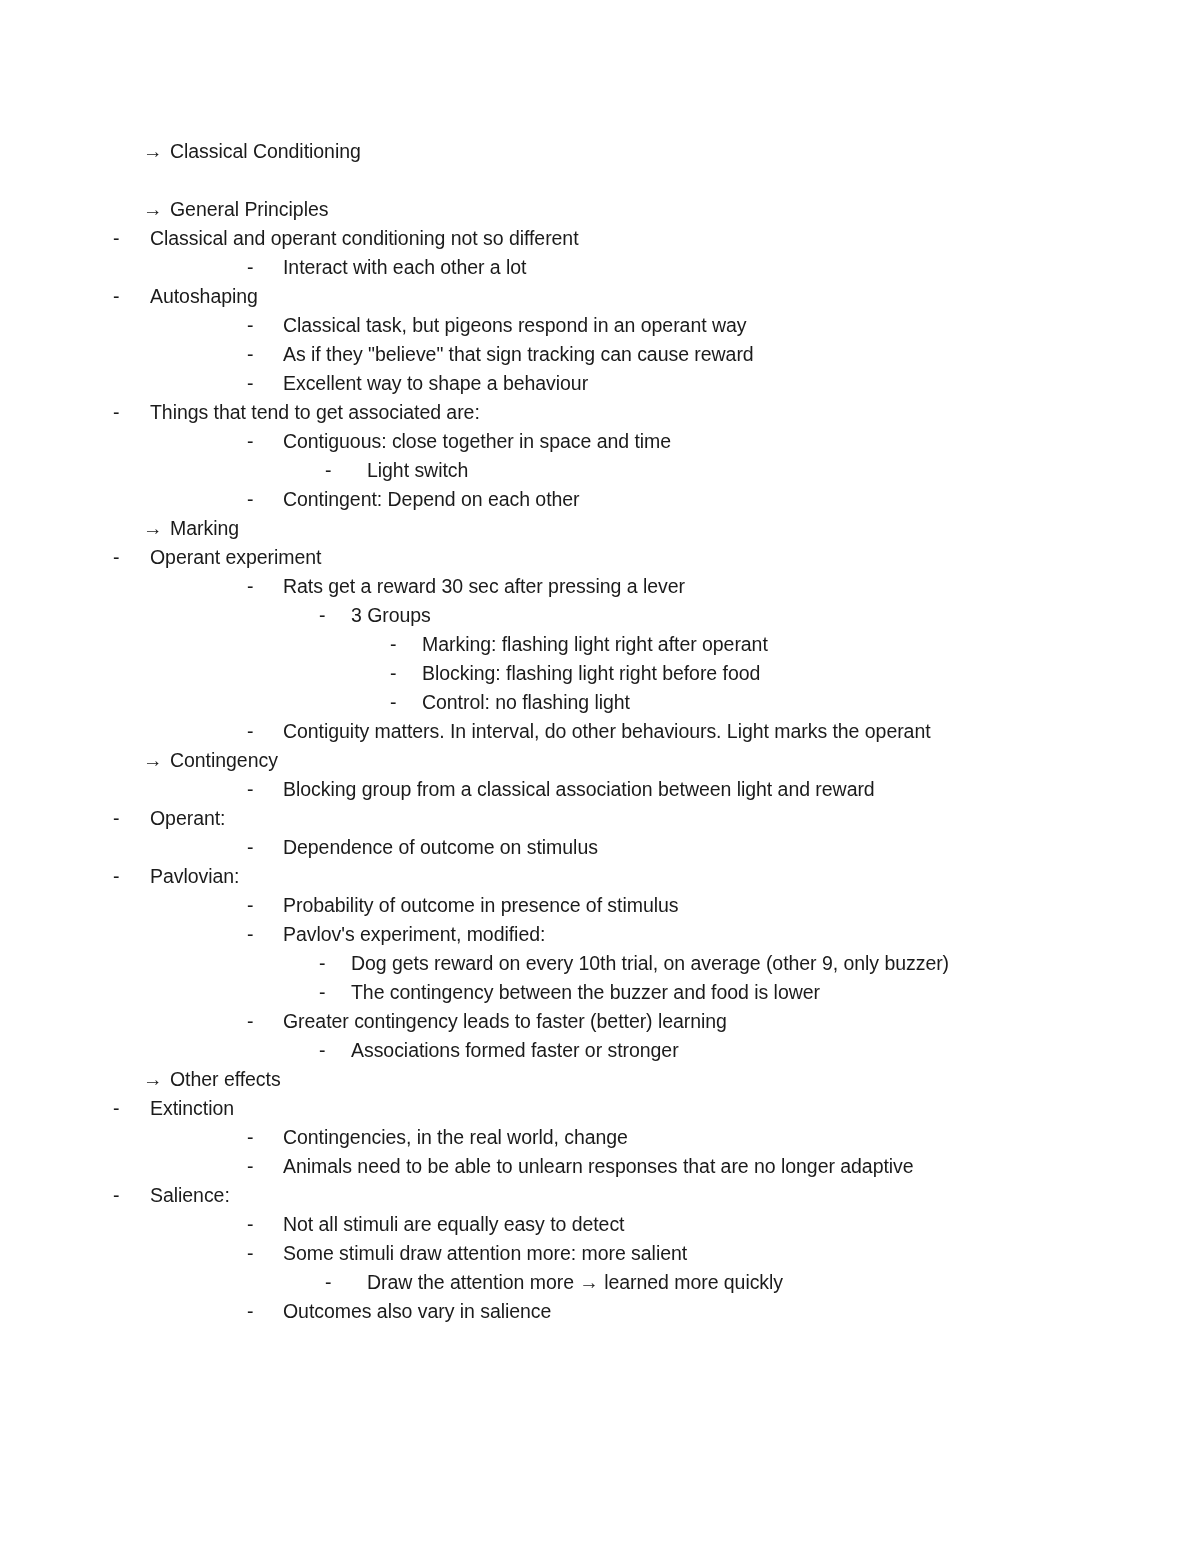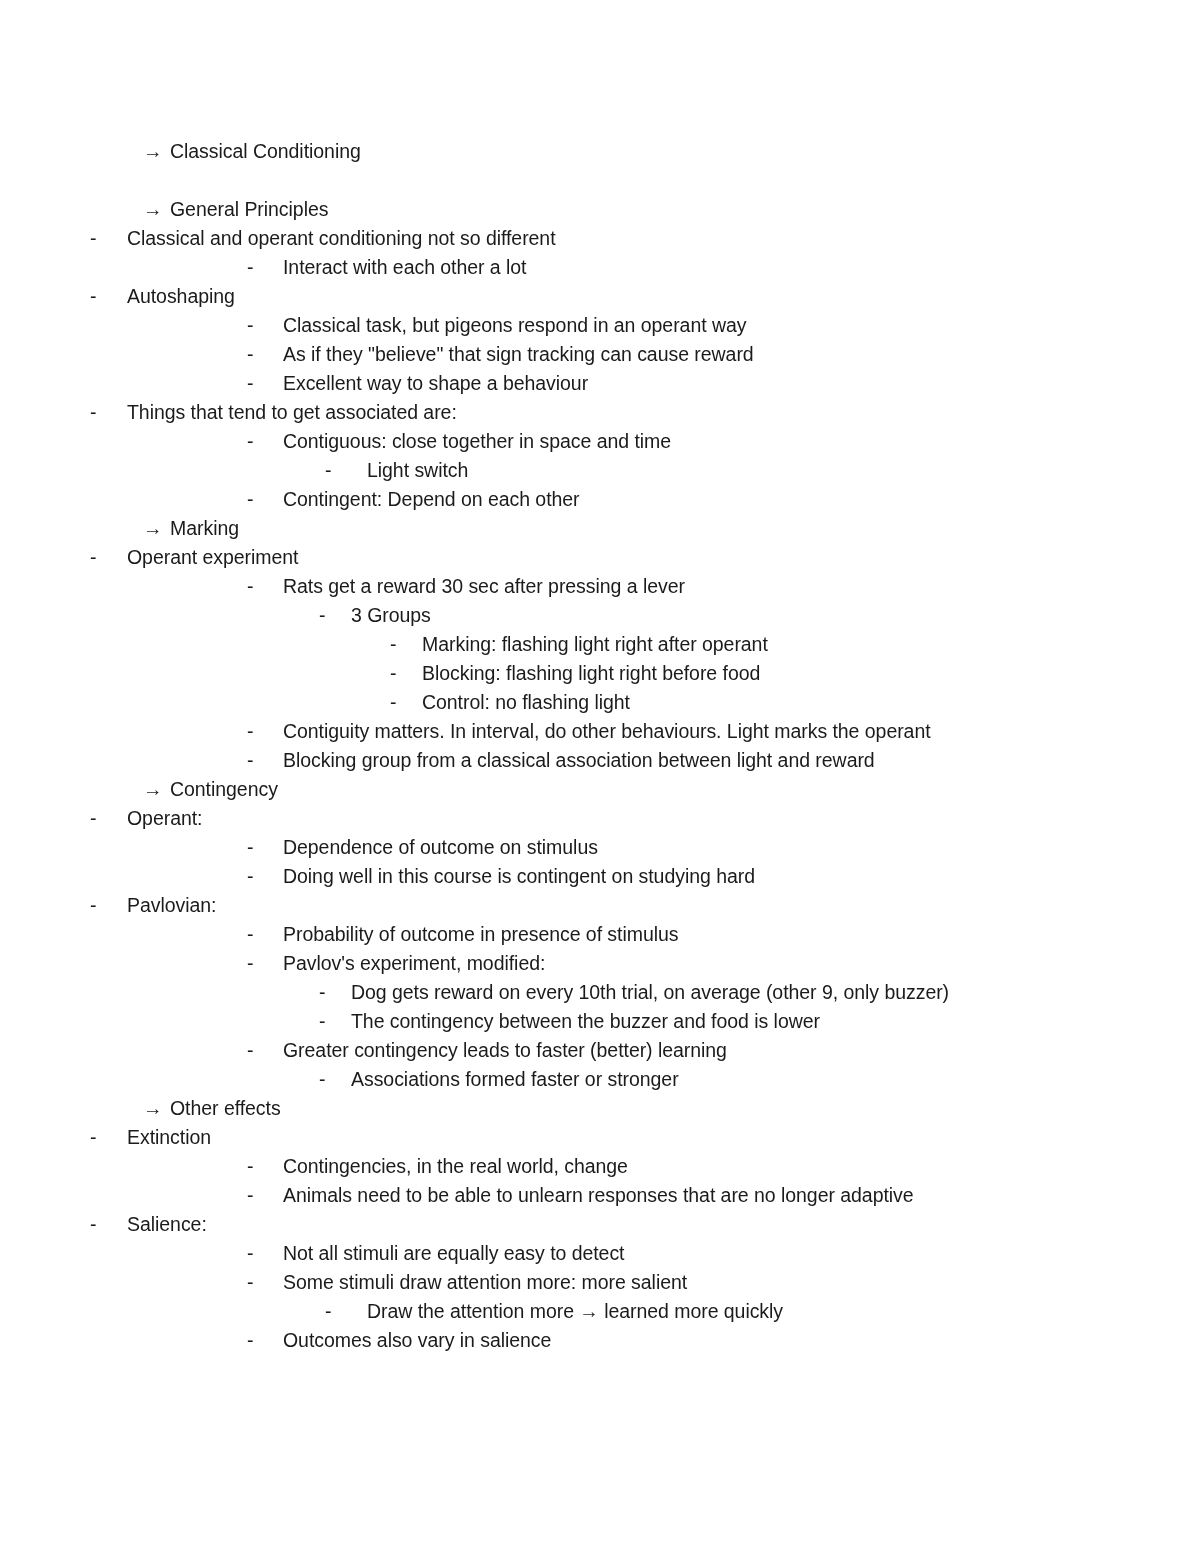--- a/index.html
+++ b/index.html
@@ -58,21 +58,21 @@
   
   .lvl-a {
     padding-left: 143px;
   }
   .lvl-a .marker {
     width: 27px;
   }
 
   
   .lvl-1 {
-    padding-left: 90px;
+    padding-left: 113px;
   }
   .lvl-1 .marker {
     width: 37px;
   }
 
   
   .lvl-2 {
     padding-left: 247px;
   }
   .lvl-2 .marker {
@@ -123,25 +123,24 @@
       <div class="row lvl-3w"><span class="marker">-</span><span class="txt">Light switch</span></div>
       <div class="row lvl-2"><span class="marker">-</span><span class="txt">Contingent: Depend on each other</span></div>
       <div class="row lvl-a"><span class="marker">→</span><span class="txt">Marking</span></div>
       <div class="row lvl-1"><span class="marker">-</span><span class="txt">Operant experiment</span></div>
       <div class="row lvl-2"><span class="marker">-</span><span class="txt">Rats get a reward 30 sec after pressing a lever</span></div>
       <div class="row lvl-3"><span class="marker">-</span><span class="txt">3 Groups</span></div>
       <div class="row lvl-4"><span class="marker">-</span><span class="txt">Marking: flashing light right after operant</span></div>
       <div class="row lvl-4"><span class="marker">-</span><span class="txt">Blocking: flashing light right before food</span></div>
       <div class="row lvl-4"><span class="marker">-</span><span class="txt">Control: no flashing light</span></div>
       <div class="row lvl-2"><span class="marker">-</span><span class="txt">Contiguity matters. In interval, do other behaviours. Light marks the operant</span></div>
+      <div class="row lvl-a"><span class="marker">→</span><span class="txt">Contingency</span></div>
       <div class="row lvl-2"><span class="marker">-</span><span class="txt">Blocking group from a classical association between light and reward</span></div>
-      <div class="row lvl-a"><span class="marker">→</span><span class="txt">Contingency</span></div>
       <div class="row lvl-1"><span class="marker">-</span><span class="txt">Operant:</span></div>
       <div class="row lvl-2"><span class="marker">-</span><span class="txt">Dependence of outcome on stimulus</span></div>
-      <div class="row lvl-2"><span class="marker">-</span><span class="txt">Doing well in this course is contingent on studying hard</span></div>
       <div class="row lvl-1"><span class="marker">-</span><span class="txt">Pavlovian:</span></div>
       <div class="row lvl-2"><span class="marker">-</span><span class="txt">Probability of outcome in presence of stimulus</span></div>
       <div class="row lvl-2"><span class="marker">-</span><span class="txt">Pavlov's experiment, modified:</span></div>
       <div class="row lvl-3"><span class="marker">-</span><span class="txt">Dog gets reward on every 10th trial, on average (other 9, only buzzer)</span></div>
       <div class="row lvl-3"><span class="marker">-</span><span class="txt">The contingency between the buzzer and food is lower</span></div>
       <div class="row lvl-2"><span class="marker">-</span><span class="txt">Greater contingency leads to faster (better) learning</span></div>
       <div class="row lvl-3"><span class="marker">-</span><span class="txt">Associations formed faster or stronger</span></div>
       <div class="row lvl-a"><span class="marker">→</span><span class="txt">Other effects</span></div>
       <div class="row lvl-1"><span class="marker">-</span><span class="txt">Extinction</span></div>
       <div class="row lvl-2"><span class="marker">-</span><span class="txt">Contingencies, in the real world, change</span></div>

